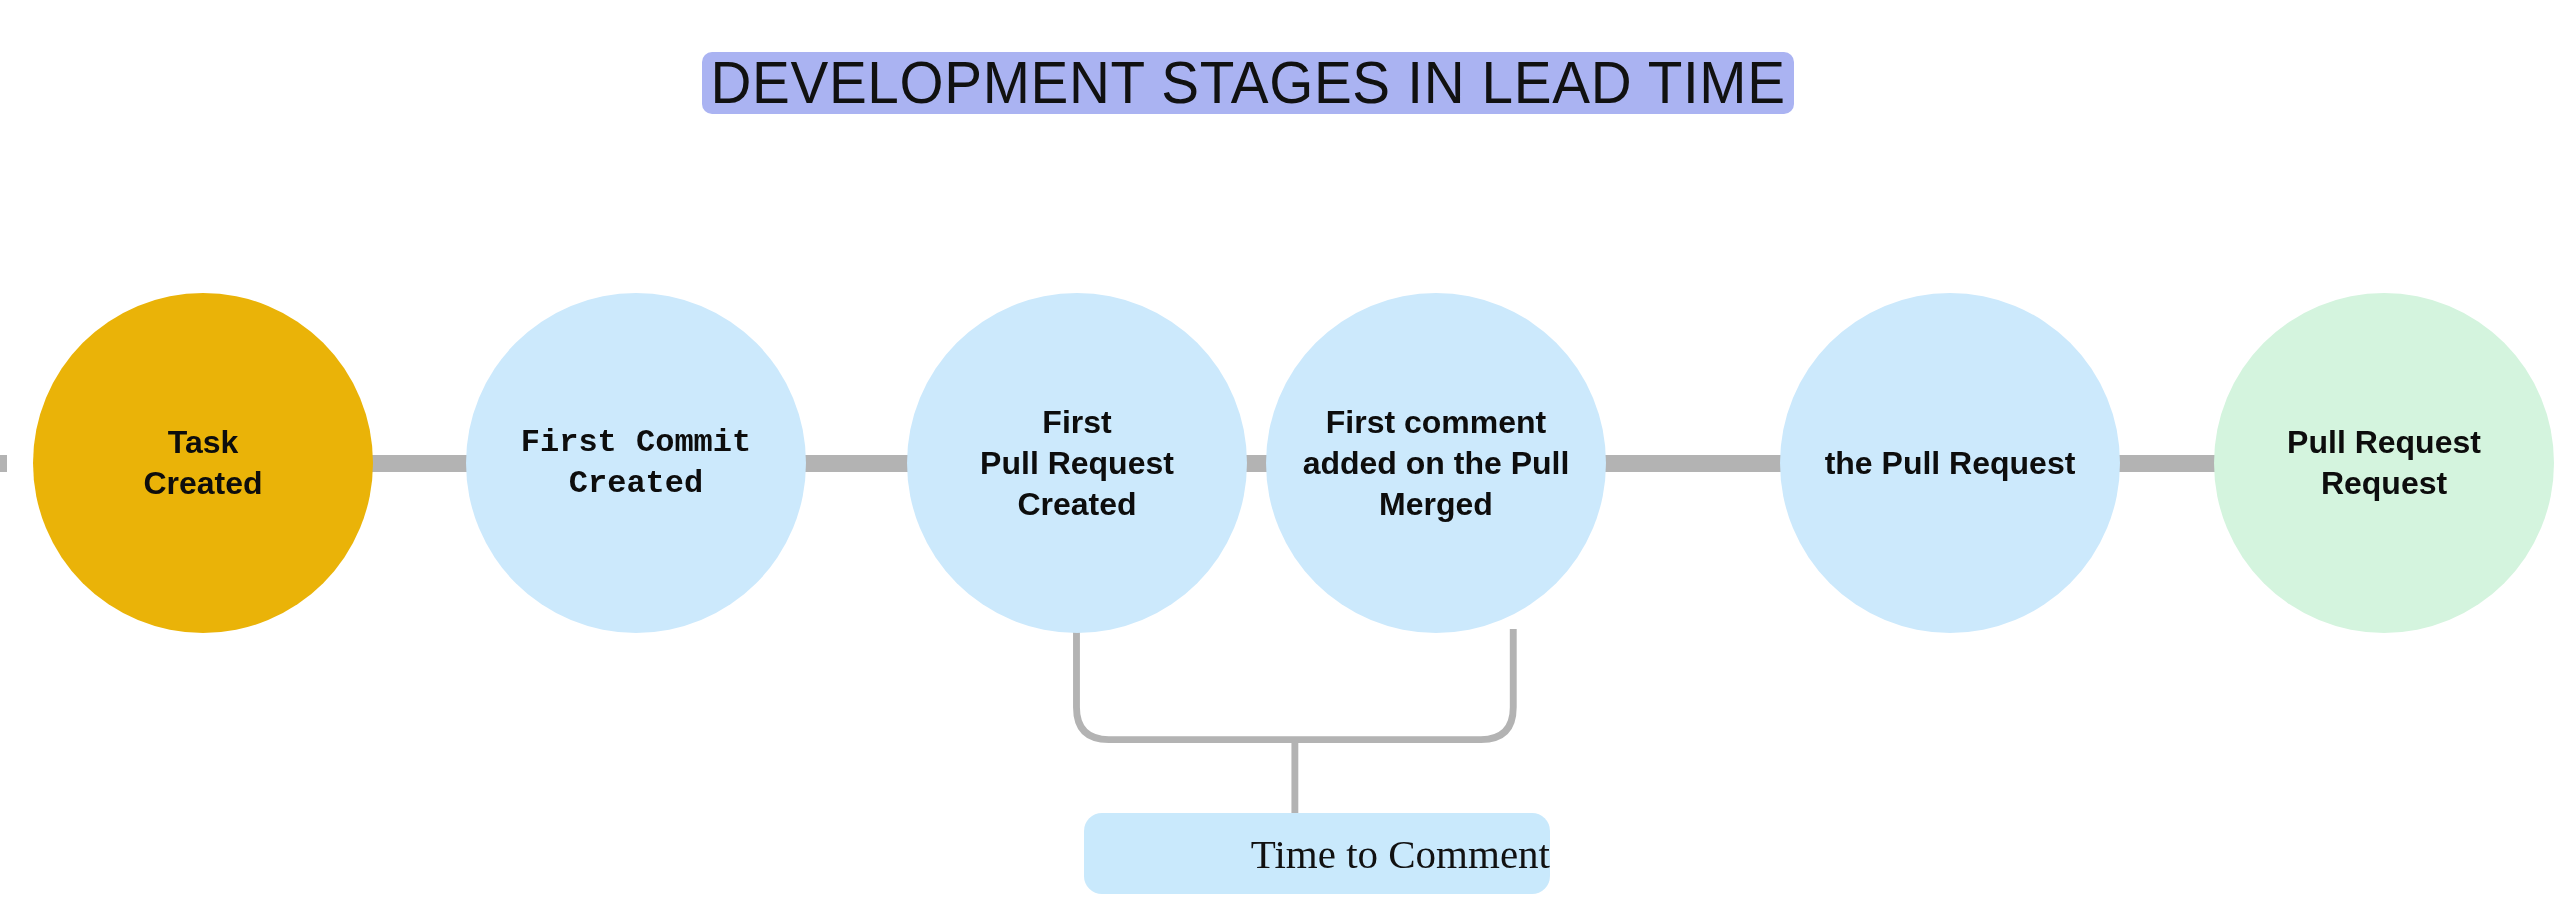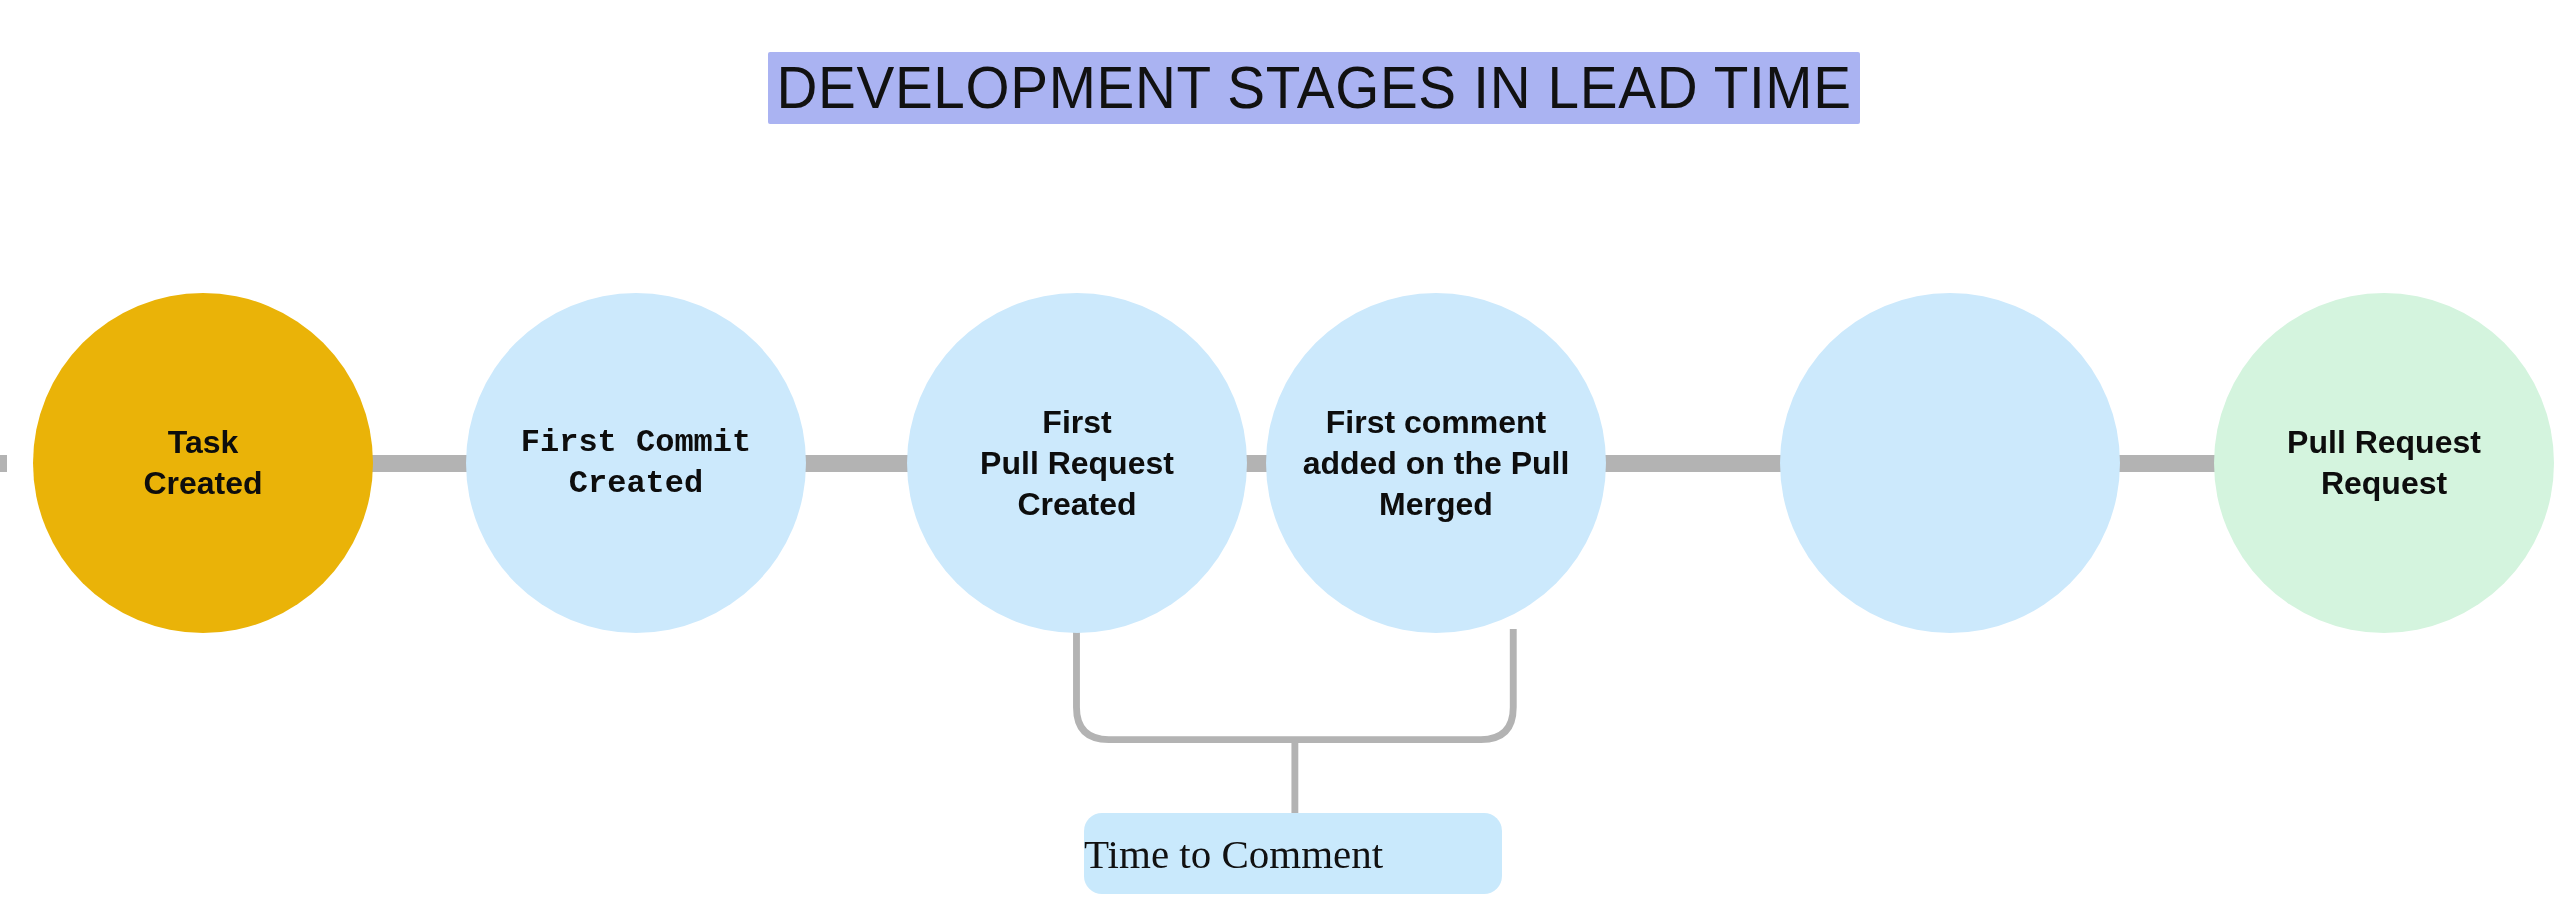--- a/index.html
+++ b/index.html
@@ -8,23 +8,23 @@
     width: 2576px;
     height: 923px;
     background: #ffffff;
     overflow: hidden;
     font-family: "Liberation Sans", sans-serif;
   }
 
   
   .title-box {
     position: absolute;
-    left: 768px; top: 52px;
-    width: 1092px; height: 72px;
-    border-radius: 2px;
+    left: 702px; top: 52px;
+    width: 1092px; height: 62px;
+    border-radius: 10px;
     display: flex; align-items: center; justify-content: center;
   }
   .title-text {
     font-size: 59px;
     font-weight: 400;
     letter-spacing: 0.7px;
     color: #111111;
     white-space: nowrap;
     transform: scaleX(0.96);
   }
@@ -78,22 +78,23 @@
     pointer-events: none;
   }
   .bracket-svg path { fill: none; stroke-width: 10px; }
 
   
   .annotation-label {
     position: absolute;
     left: 1084px; top: 813px;
     width: 418px; height: 81px;
     border-radius: 18px;
-    display: flex; align-items: center; justify-content: flex-start;
+    display: flex; align-items: center; justify-content: flex-end;
     z-index: 2;
+    padding-left: 48px;
   }
   .annotation-label span {
     font-family: cursive;
     font-size: 41px;
     font-weight: 400;
     color: #111111;
     white-space: nowrap;
   }
 </style>
 </head>
@@ -129,20 +130,21 @@
     <span>Created</span>
   </div>
 
   <div class="stage s4" style="background-color: rgb(204, 233, 252);">
     <span>First comment</span>
     <span>added on the Pull</span>
     <span>Merged</span>
   </div>
 
   <div class="stage s5" style="background-color: rgb(204, 233, 252);">
+    <span>the Pull Request</span>
   </div>
 
   <div class="stage s6" style="background-color: rgb(212, 244, 222);">
     <span>Pull Request</span>
     <span>Request</span>
   </div>
 
   <div class="annotation-label" style="background-color: rgb(201, 233, 252);">
     <span>Time to Comment</span>
   </div>

